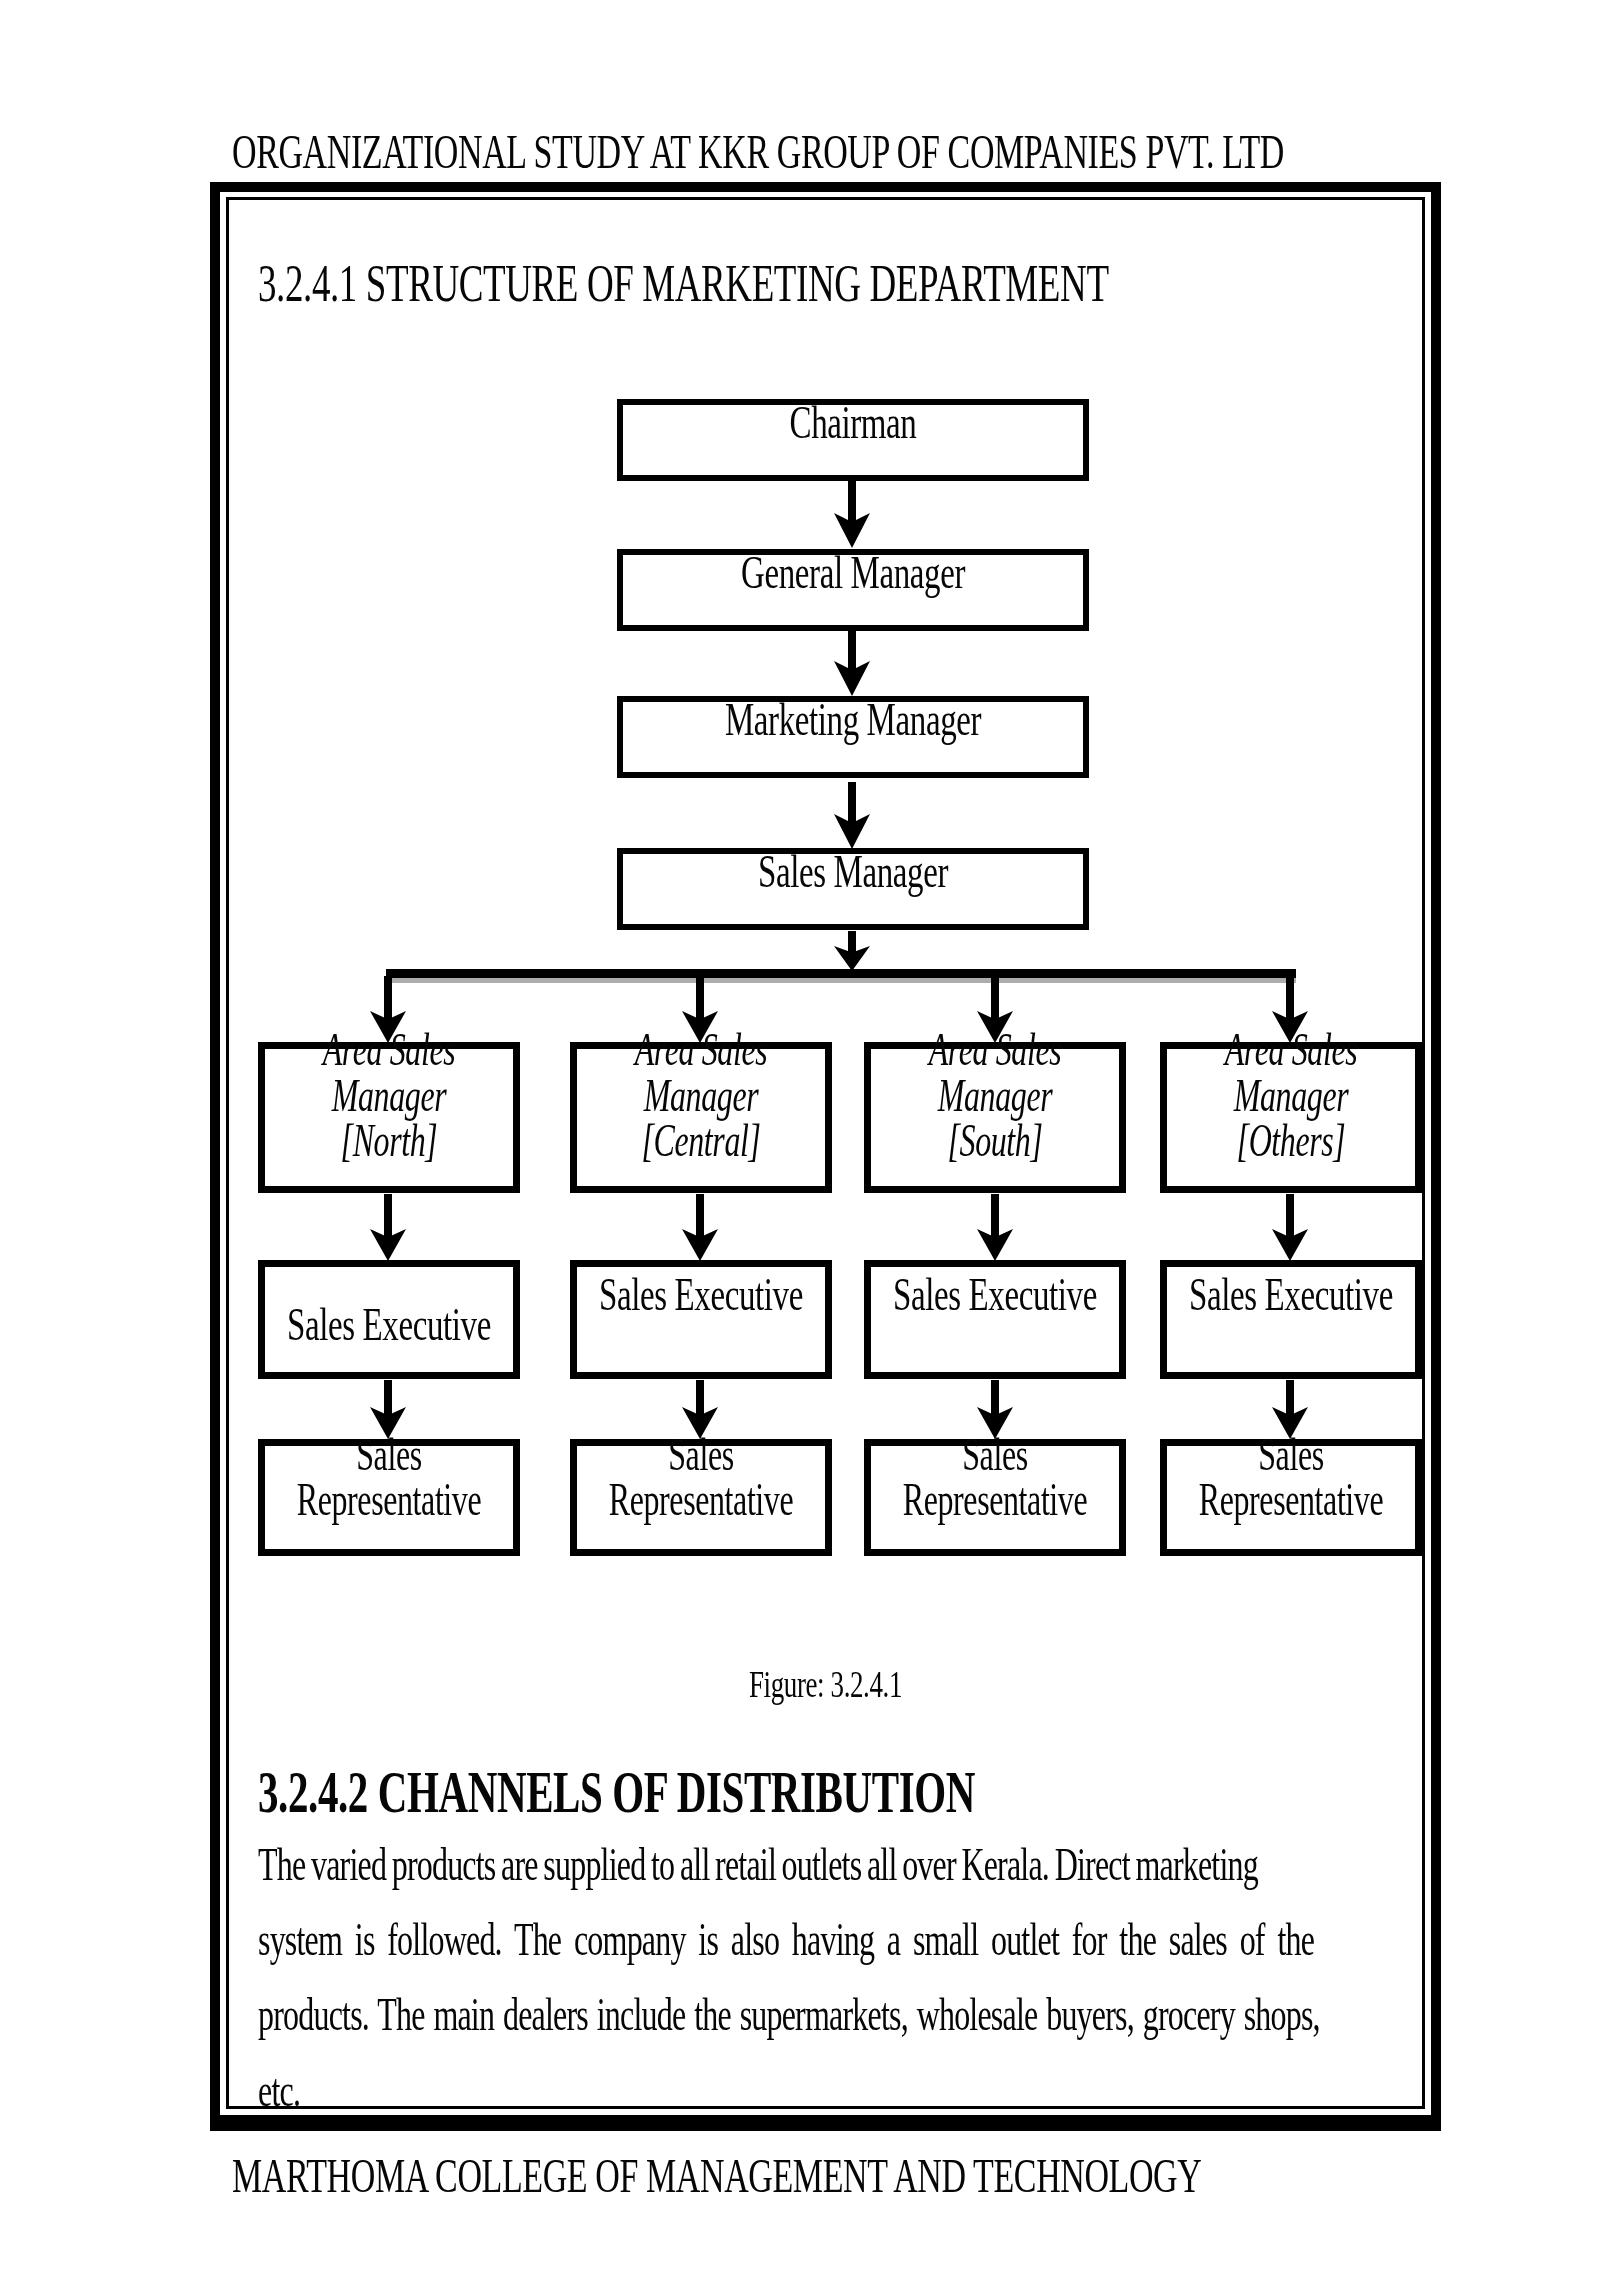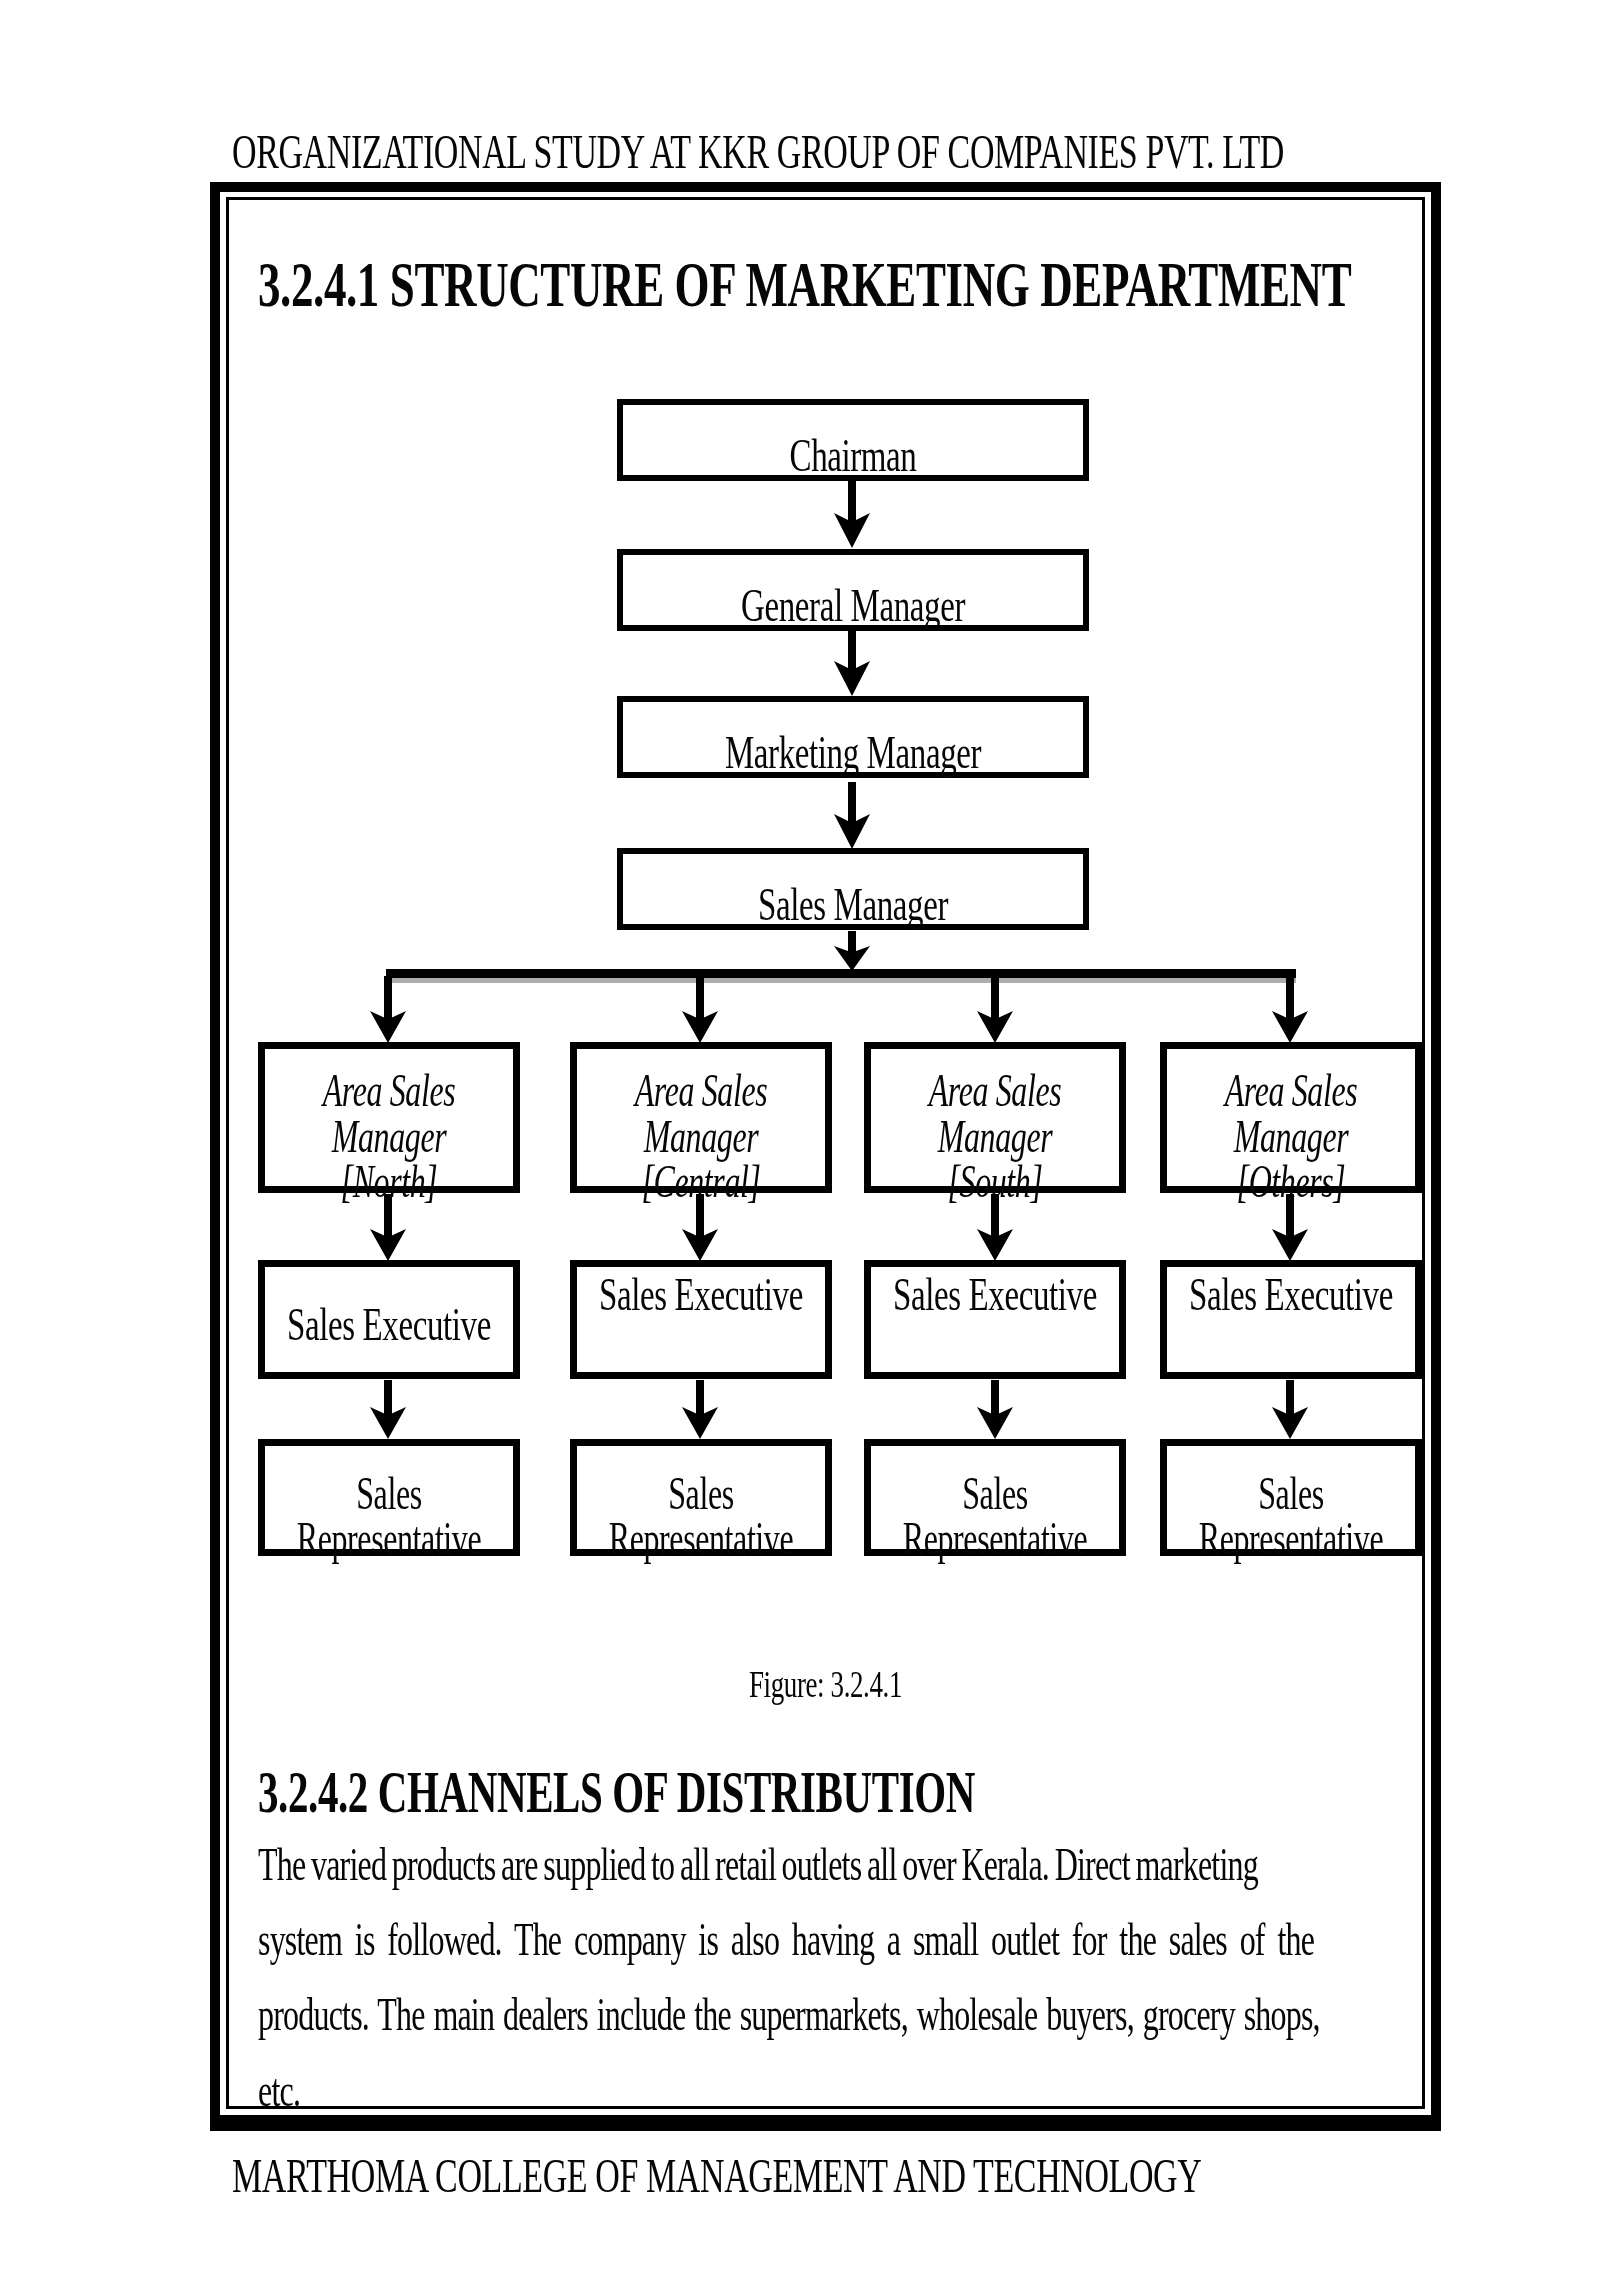--- a/index.html
+++ b/index.html
@@ -37,42 +37,42 @@
     border: 10.3px solid #000;
     border-bottom-width: 16px;
   }
   .frame-inner {
     position: absolute; left: 226px; top: 197px;
     width: 1199px; height: 1912px;
     border: 3.2px solid #000;
   }
   .title1 {
     position: absolute; left: 258px; top: 266px;
-    font-size: 45px; line-height: 38px; font-weight: bold;
+    font-size: 37px; line-height: 38px; font-weight: normal;
   }
   .title2 {
     position: absolute; left: 258px; top: 1774px;
     font-size: 41px; line-height: 38px; font-weight: bold;
   }
   .caption {
     position: absolute; left: 226px; top: 1666px; width: 1199px;
     font-size: 27px; line-height: 38px; text-align: center;
   }
   .pline {
     position: absolute; left: 258px; width: 1141px;
     font-size: 32px; line-height: 36px;
   }
   .pline .tt { letter-spacing: -0.8px; }
 
   
   .obox {
     position: absolute;
     background: #fff;
     border: 6.3px solid #000;
-    display: flex; align-items: flex-end; justify-content: center;
+    display: flex; align-items: flex-start; justify-content: center;
     text-align: center;
   }
   .chain { left: 617px; width: 472px; height: 82px; font-size: 33px; }
   .area  { width: 262px; height: 151px; top: 1042px; border-width: 7.1px; font-size: 32px; line-height: 32px; font-style: italic; }
   .exec  { width: 262px; height: 119px; top: 1260px; border-width: 7.1px; font-size: 33px;
            align-items: flex-start; padding-top: 9.5px; }
   .exec.centered { align-items: center; padding-top: 11px; }
   .rep   { width: 262px; height: 117px; top: 1439px; border-width: 7.1px; font-size: 32px; line-height: 32px; }
   .c1 { left: 258px; }  .c2 { left: 570px; }  .c3 { left: 864px; } .c4 { left: 1160px; }
 

